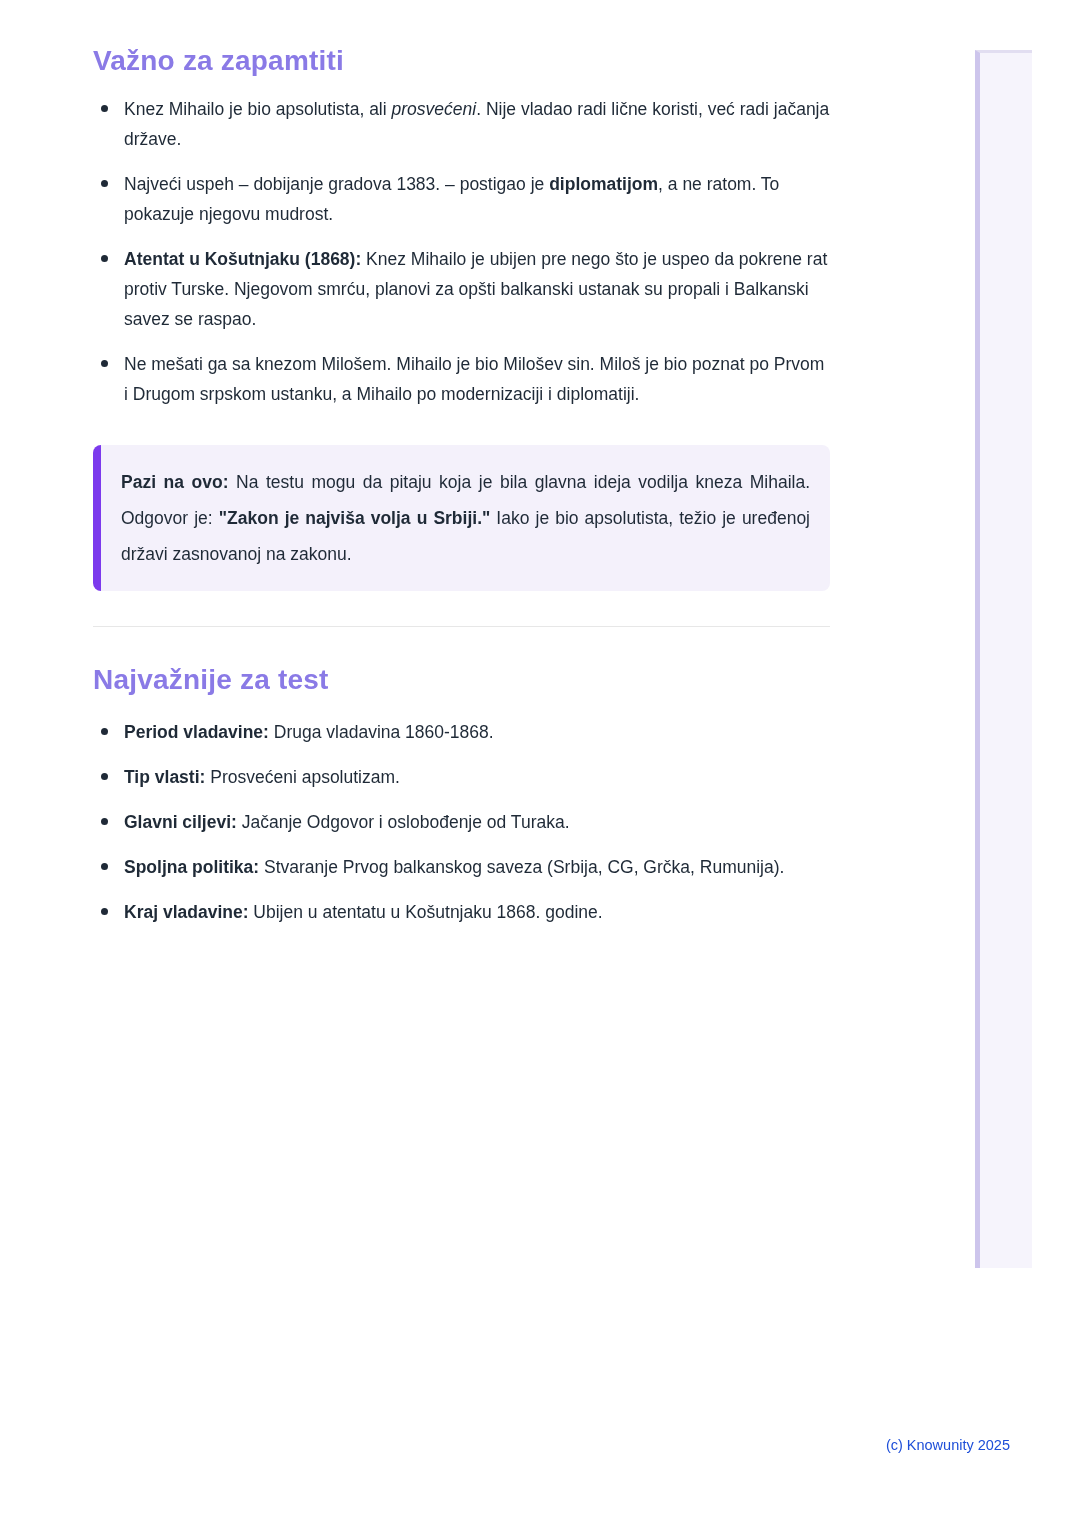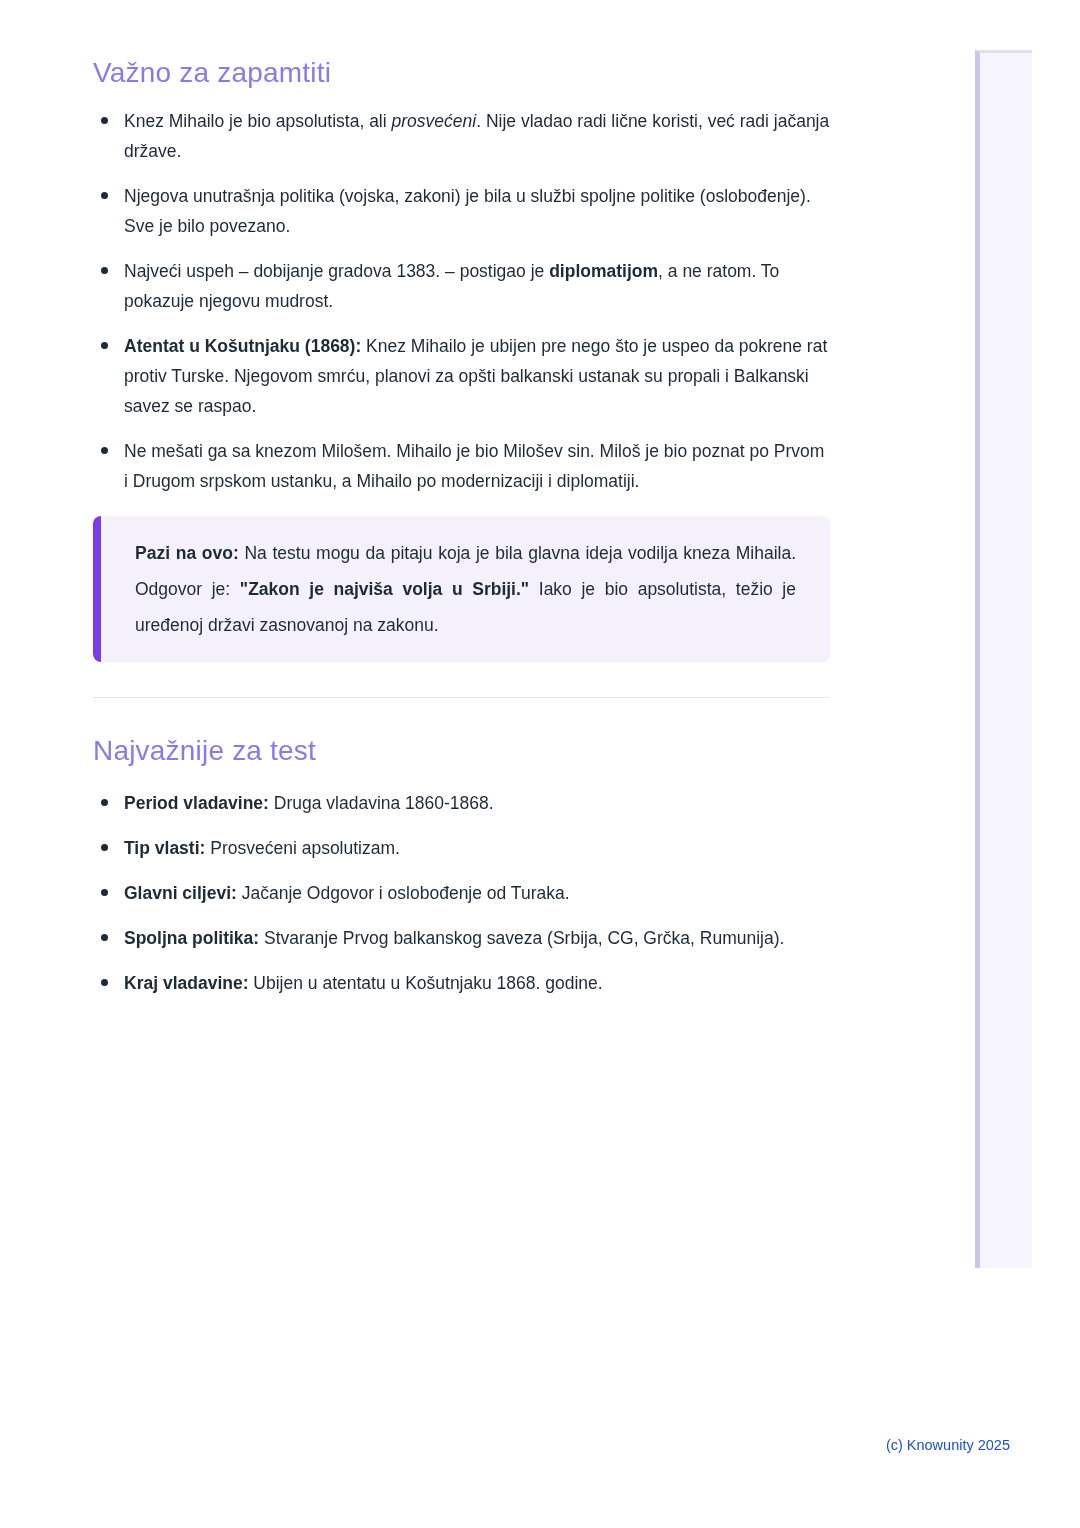--- a/index.html
+++ b/index.html
@@ -12,48 +12,48 @@
     position: relative;
     overflow: hidden;
   }
   .content {
     position: absolute;
     left: 93px; top: 44px;
     width: 737px;
   }
   h1.section-title {
     font-size: 28px; line-height: 34px;
-    font-weight: 400;
+    font-weight: 700;
     color: #8a7ae6;
-    margin: 12px 0 16px 0;
+    margin: 0 0 16px 0;
     letter-spacing: 0.2px;
   }
   ul.bullet-list { list-style: none; margin: 0; padding: 0; }
   ul.bullet-list li {
     position: relative;
     padding-left: 31px;
     margin-bottom: 15px;
     font-size: 17.5px;
     line-height: 30px;
   }
   ul.bullet-list .dot {
     position: absolute;
     left: 8px; top: 11px;
     width: 7px; height: 7px;
     border-radius: 50%;
     background: #1f2a37;
   }
   .b { font-weight: 700; }
   .i { font-style: italic; }
   .callout {
-    margin-top: 20px;
+    margin-top: 36px;
     background: #f4f1fb;
     border-left: 8px solid #7c3aed;
     border-radius: 8px;
-    padding: 19px 34px;
+    padding: 19px 20px;
   }
   .callout p {
     margin: 0;
     font-size: 17.5px;
     line-height: 36px;
     text-align: justify;
   }
   hr.divider {
     border: none;
     border-top: 1px solid #e7e7e7;
@@ -77,21 +77,20 @@
 </style>
 </head>
 <body>
 
 <main class="content">
 
   <section class="section-1">
     <h1 class="section-title">Važno za zapamtiti</h1>
     <ul class="bullet-list">
         <li><span class="dot"></span><span><span>Knez Mihailo je bio apsolutista, ali </span><span class="i">prosvećeni</span><span>. Nije vladao radi lične koristi, već radi jačanja države.</span></span></li>
-        <li><span class="dot"></span><span><span>Njegova unutrašnja politika (vojska, zakoni) je bila u službi spoljne politike (oslobođenje). Sve je bilo povezano.</span></span></li>
         <li><span class="dot"></span><span><span>Najveći uspeh – dobijanje gradova 1383. – postigao je </span><span class="b">diplomatijom</span><span>, a ne ratom. To pokazuje njegovu mudrost.</span></span></li>
         <li><span class="dot"></span><span><span class="b">Atentat u Košutnjaku (1868):</span><span> Knez Mihailo je ubijen pre nego što je uspeo da pokrene rat protiv Turske. Njegovom smrću, planovi za opšti balkanski ustanak su propali i Balkanski savez se raspao.</span></span></li>
         <li><span class="dot"></span><span><span>Ne mešati ga sa knezom Milošem. Mihailo je bio Milošev sin. Miloš je bio poznat po Prvom i Drugom srpskom ustanku, a Mihailo po modernizaciji i diplomatiji.</span></span></li>
       </ul>
   </section>
 
   <aside class="callout">
     <p><span class="b">Pazi na ovo:</span><span> Na testu mogu da pitaju koja je bila glavna ideja vodilja kneza Mihaila. Odgovor je: </span><span class="b">"Zakon je najviša volja u Srbiji."</span><span> Iako je bio apsolutista, težio je uređenoj državi zasnovanoj na zakonu.</span></p>
   </aside>
 

